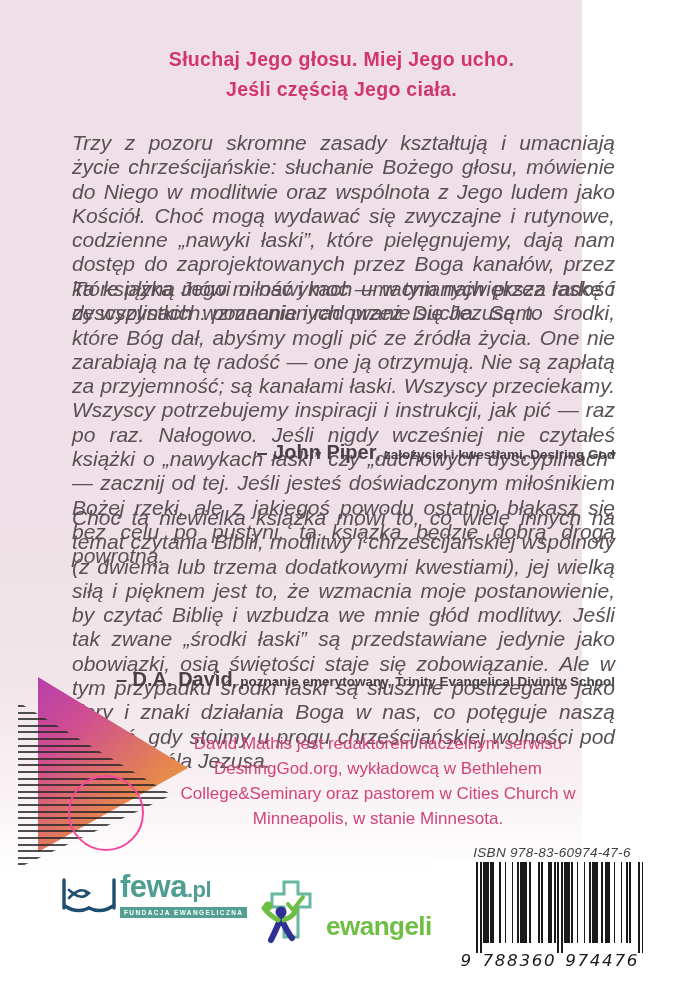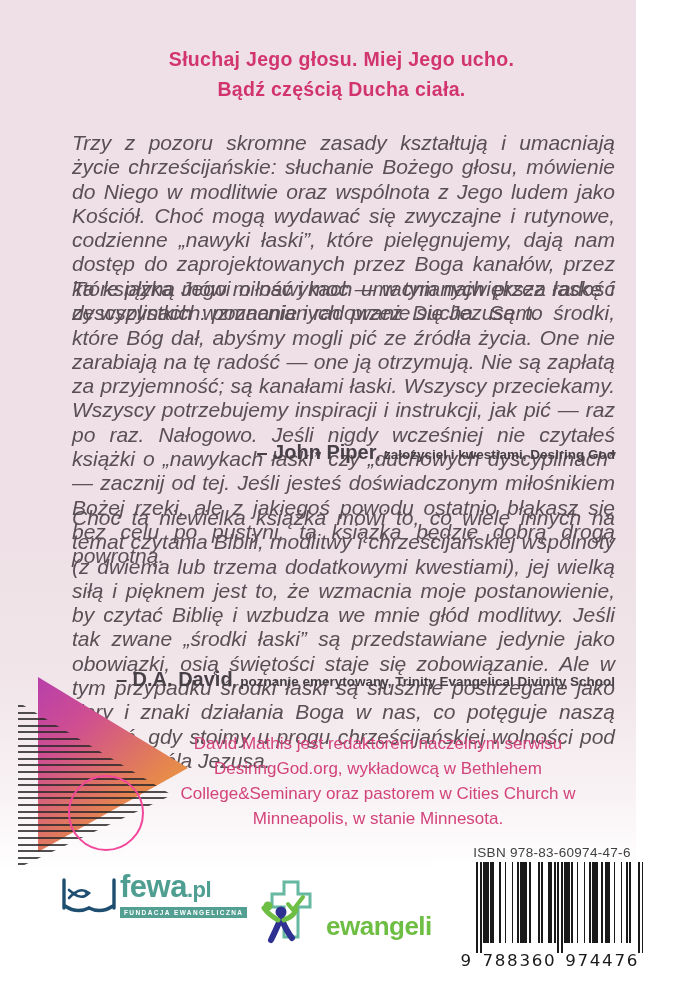--- a/index.html
+++ b/index.html
@@ -2,21 +2,21 @@
 <html lang="pl"><head>
 <meta charset="utf-8">
 <style>
   html,body{margin:0;padding:0;}
   body{
     width:683px;height:1000px;
     font-family:"Liberation Sans", sans-serif;
     overflow:hidden;
   }
   .cover{
-    position:relative;width:636px;height:1000px;
+    position:relative;width:582px;height:1000px;
     background:linear-gradient(180deg,#eee0e6 0%,#eee0e6 52%,#f1e5e9 68%,#f9f3f5 80%,#ffffff 87%,#ffffff 100%);
   }
   
   .headline{
     position:absolute;top:44px;left:0;width:683px;
     text-align:center;color:#d2356e;font-weight:bold;
     font-size:19.5px;line-height:30px;letter-spacing:.3px;
   }
   
   .tcol{position:absolute;left:72px;width:543px;color:#5a4f55;
@@ -58,32 +58,32 @@
   .fewa-word .tld{font-size:22px;}
   .fewa-tag{
     margin-top:2px;background:#53a093;color:#ffffff;
     font-size:6.5px;font-weight:bold;letter-spacing:1.4px;
     padding:2px 4px;text-align:center;white-space:nowrap;
   }
   .razem{position:absolute;left:258px;top:874px;display:flex;align-items:center;}
   .razem-text{margin-left:-6px;margin-top:22px;line-height:22px;}
   .razem-text .g{color:#6fbe44;font-weight:bold;font-size:26px;letter-spacing:-.5px;}
   .razem-text .n{color:#2e3192;font-weight:bold;font-size:12px;}
-  .isbn-block{position:absolute;left:432px;top:845px;width:240px;text-align:center;}
+  .isbn-block{position:absolute;left:432px;top:845px;width:240px;text-align:center;font-style:italic;}
   .isbn-label{font-size:13.5px;color:#3f3f3f;letter-spacing:.3px;margin-bottom:2px;}
   .barcode-wrap{background:#ffffff;padding:0 4px;}
 </style>
 </head>
 <body>
 
 <div class="cover">
 
   <div class="headline">
     <div>Słuchaj Jego głosu. Miej Jego ucho.</div>
-    <div>Bądź częścią Ducha ciała.</div>
+    <div>Jeśli częścią Jego ciała.</div>
   </div>
 
   <p class="tcol p1">Trzy z pozoru skromne zasady kształtują i umacniają życie chrześcijańskie: słuchanie Bożego głosu, mówienie do Niego w modlitwie oraz wspólnota z Jego ludem jako Kościół. Choć mogą wydawać się zwyczajne i rutynowe, codzienne „nawyki łaski”, które pielęgnujemy, dają nam dostęp do zaprojektowanych przez Boga kanałów, przez które płyną Jego miłość i moc — w tym największa radość ze wszystkich: poznanie i radowanie się Jezusem.</p>
   <p class="tcol p2">Ta książka mówi o nawykach umacnianych przez łaskę i dyscyplinach wzmacnianych przez Ducha. Są to środki, które Bóg dał, abyśmy mogli pić ze źródła życia. One nie zarabiają na tę radość — one ją otrzymują. Nie są zapłatą za przyjemność; są kanałami łaski. Wszyscy przeciekamy. Wszyscy potrzebujemy inspiracji i instrukcji, jak pić — raz po raz. Nałogowo. Jeśli nigdy wcześniej nie czytałeś książki o „nawykach łaski” czy „duchowych dyscyplinach” — zacznij od tej. Jeśli jesteś doświadczonym miłośnikiem Bożej rzeki, ale z jakiegoś powodu ostatnio błąkasz się bez celu po pustyni, ta książka będzie dobrą drogą powrotną.</p>
 
   <div class="quote q1">
     <span class="qname">– John Piper</span><span class="qrole">, założyciel i kwestiami, Desiring God</span>
   </div>
 
   <p class="tcol p3">Choć ta niewielka książka mówi to, co wiele innych na temat czytania Biblii, modlitwy i chrześcijańskiej wspólnoty (z dwiema lub trzema dodatkowymi kwestiami), jej wielką siłą i pięknem jest to, że wzmacnia moje postanowienie, by czytać Biblię i wzbudza we mnie głód modlitwy. Jeśli tak zwane „środki łaski” są przedstawiane jedynie jako obowiązki, osią świętości staje się zobowiązanie. Ale w tym przypadku środki łaski są słusznie postrzegane jako dary i znaki działania Boga w nas, co potęguje naszą radość, gdy stoimy u progu chrześcijańskiej wolności pod chwałą Króla Jezusa.</p>

